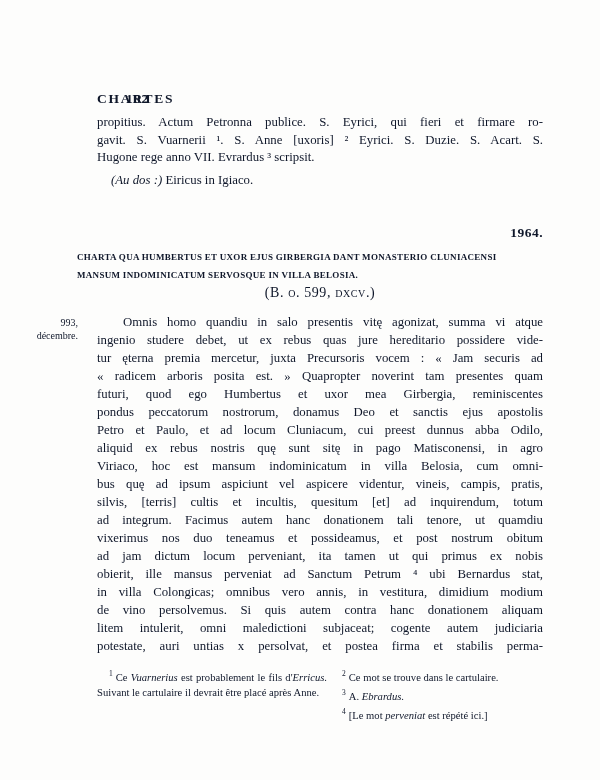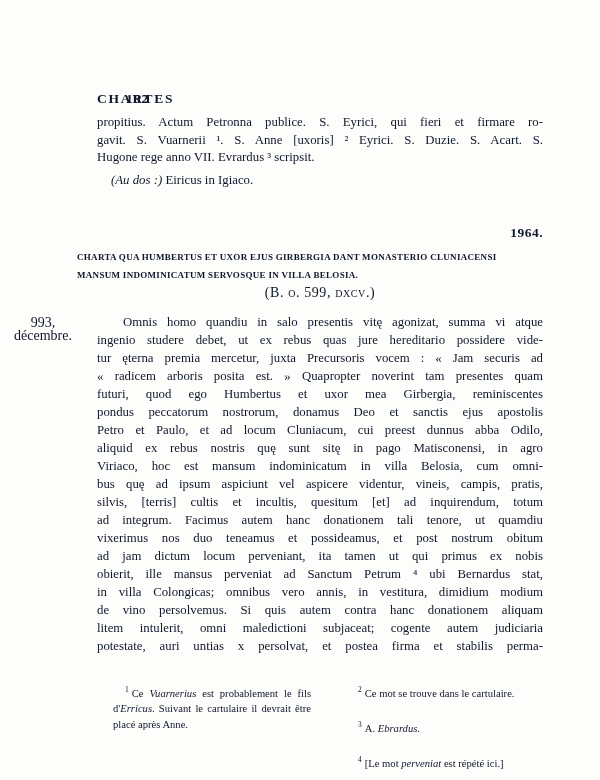--- a/index.html
+++ b/index.html
@@ -61,42 +61,42 @@
     position: absolute;
     top: 285px; left: 97px; width: 446px;
     text-align: center;
     font-size: 14px;
     font-variant: small-caps;
     letter-spacing: 0.6px;
   }
   .margin-date {
     position: absolute;
     top: 316px; left: 8px; width: 70px;
-    text-align: center;
-    font-size: 14px;
+    text-align: right;
+    font-size: 10px;
     line-height: 13px;
   }
   .bodytext {
     position: absolute;
     top: 313px; left: 97px; width: 446px;
     font-size: 12.8px;
   }
   .bodytext .jline { height: 18px; line-height: 18px; }
   .indent { text-indent: 26px; }
 
   .footnotes {
     position: absolute;
     top: 666px; left: 97px; width: 446px; height: 70px;
     font-size: 10.6px;
     line-height: 15.6px;
   }
   .fncol { position: absolute; top: 0; }
   .fncol-left { left: 0; width: 230px; }
   .fncol-right { left: 233px; width: 213px; }
-  .fn { margin: 16px; text-indent: 12px; text-align: justify; font-family: Liberation Serif, serif; }
+  .fn { margin: 0; text-indent: 12px; text-align: justify; font-family: Liberation Serif, serif; }
   .fn sup { font-size: 7.5px; margin-right: 3px; }
 </style>
 </head>
 <body>
 
 <div class="page">
 
   <header class="running-head">
     <span class="pagenum">182</span>
     <span class="runtitle">CHARTES</span>

